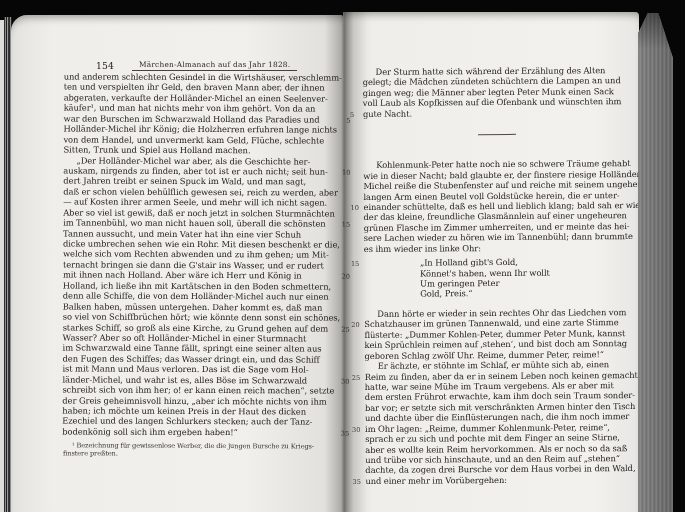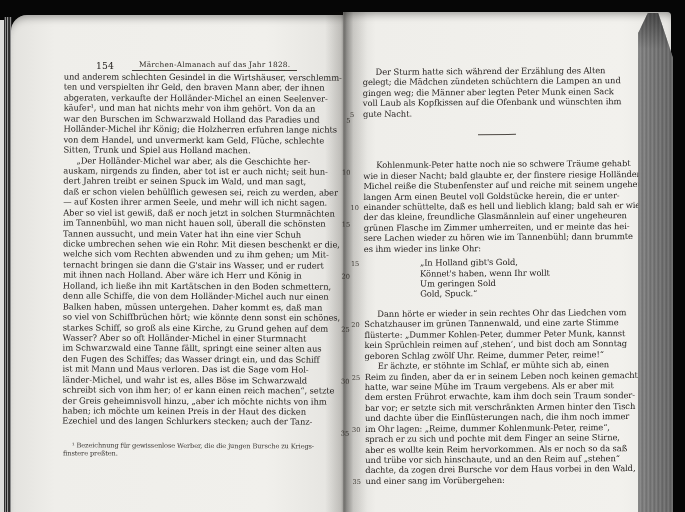--- a/index.html
+++ b/index.html
@@ -3,21 +3,21 @@
 <meta charset="utf-8">
 <style>
   html,body{margin:0;padding:0;background:#000;}
   .canvas{position:relative;width:685px;height:512px;background:#060606;overflow:hidden;
           font-family:"DejaVu Serif", serif;}
   
   .white-sliver{position:absolute;left:0;top:20px;width:4px;height:492px;background:#dddddb;}
   .stack-left{position:absolute;left:4px;top:17px;width:8px;height:495px;
       background:repeating-linear-gradient(90deg,#2e2e2e 0 1px,#8c8c8c 1px 2px,#1f1f1f 2px 3px,#9b9b9b 3px 4px,#333 4px 5px);}
   
-  .page{position:absolute;box-shadow:inset 0 7px 9px -5px rgba(0,0,0,.38);padding-left:32px;}
+  .page{position:absolute;box-shadow:inset 0 7px 9px -5px rgba(0,0,0,.38);}
   .page-left{left:11px;top:15px;width:332px;height:497px;border-radius:16px 2px 0 0;
       background:linear-gradient(90deg,#e3e2de 0%,#efeeea 12%,#f1f0ec 70%,#e2e1dd 94%,#cfcecb 100%);}
   .page-right{left:343px;top:12px;width:296px;height:500px;border-radius:0 4px 0 0;
       background:linear-gradient(90deg,#bfbebb 0%,#dcdbd7 3%,#efeeea 10%,#f2f1ed 85%,#e7e6e2 100%);}
   .gutter{position:absolute;left:325px;top:12px;width:42px;height:500px;pointer-events:none;
       background:linear-gradient(90deg,rgba(20,15,10,0) 0%,rgba(20,15,10,.18) 38%,rgba(10,8,5,.42) 47%,rgba(10,8,5,.30) 52%,rgba(20,15,10,.10) 68%,rgba(20,15,10,0) 100%);}
   .fore-edge{position:absolute;left:636px;top:13px;width:37px;height:499px;
       clip-path:polygon(32% 0,60% 0,100% 9%,100% 100%,6% 100%,6% 4%);
       background:linear-gradient(180deg,rgba(0,0,0,.40) 0px,rgba(0,0,0,0) 36px),
                  linear-gradient(90deg,rgba(130,130,130,.55),rgba(80,80,80,.55)),
@@ -234,20 +234,21 @@
         <span class="t">haben; ich möchte um keinen Preis in der Haut des dicken</span>
       </div>
 
       <div class="line">
         <span class="num"></span>
         <span class="t">Ezechiel und des langen Schlurkers stecken; auch der Tanz-</span>
       </div>
 
       <div class="line">
         <span class="num">35</span>
+        <span class="t">bodenkönig soll sich ihm ergeben haben!“</span>
       </div>
     </div>
 
   <div class="footnote">
 
       <div class="line indent">
         <span class="t">¹ Bezeichnung für gewissenlose Werber, die die jungen Bursche zu Kriegs-</span>
       </div>
 
       <div class="line">
@@ -352,26 +353,26 @@
         <span class="t">„In Holland gibt's Gold,</span>
       </div>
 
       <div class="line verse">
         <span class="num"></span>
         <span class="t">Könnet's haben, wenn Ihr wollt</span>
       </div>
 
       <div class="line verse">
         <span class="num"></span>
-        <span class="t">Um geringen Sold</span>
+        <span class="t">Um geringen Peter</span>
       </div>
 
       <div class="line verse">
         <span class="num"></span>
-        <span class="t">Gold, Spuck.“</span>
+        <span class="t">Gold, Preis.“</span>
       </div>
 
       <div class="line gap">
         <span class="num"></span>
         <span class="t"></span>
       </div>
 
       <div class="line indent">
         <span class="num"></span>
         <span class="t">Dann hörte er wieder in sein rechtes Ohr das Liedchen vom</span>
@@ -447,19 +448,19 @@
         <span class="t">und trübe vor sich hinschaute, und an den Reim auf „stehen“</span>
       </div>
 
       <div class="line">
         <span class="num"></span>
         <span class="t">dachte, da zogen drei Bursche vor dem Haus vorbei in den Wald,</span>
       </div>
 
       <div class="line">
         <span class="num">35</span>
-        <span class="t">und einer sang im Vorübergehen:</span>
+        <span class="t">und einer mehr im Vorübergehen:</span>
       </div>
     </div>
 
   <div class="gutter"></div>
   <div class="fore-edge"></div>
 </div>
 
 </body></html>

